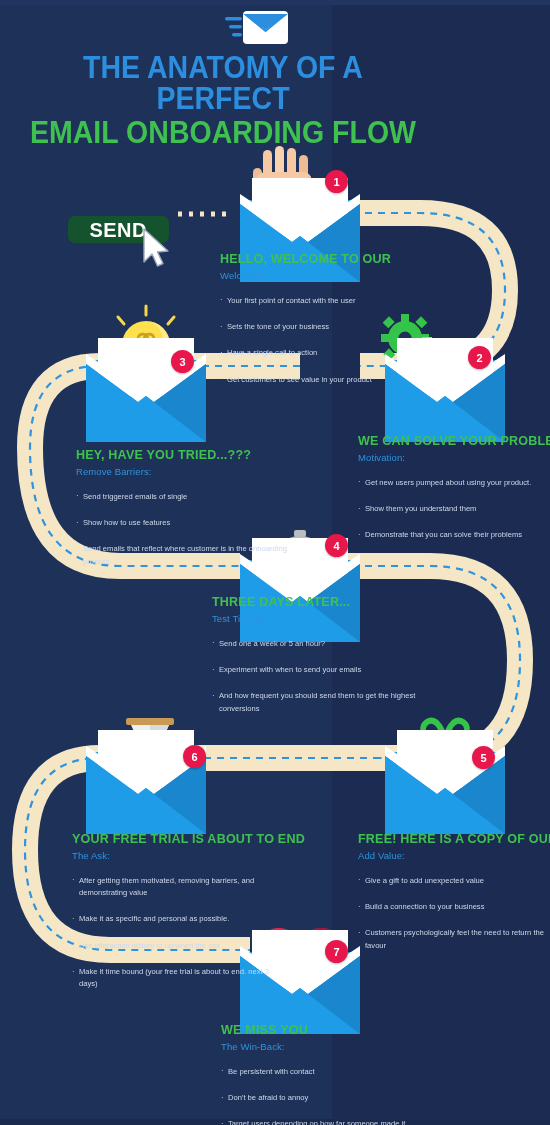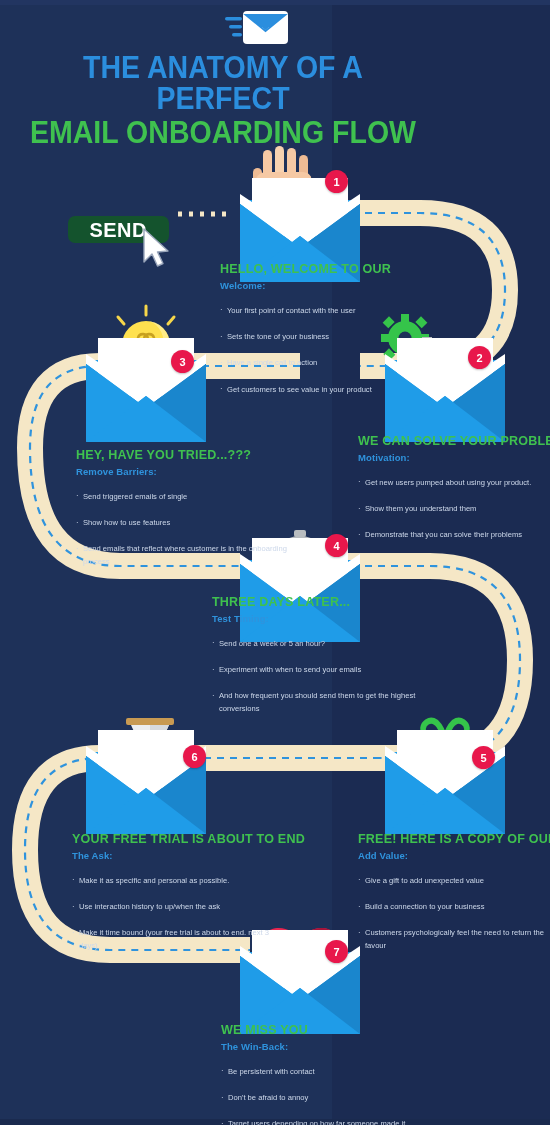--- a/index.html
+++ b/index.html
@@ -58,21 +58,21 @@
 
   
   .step-text{position:absolute;}
   .st-head{
     font-family:"Liberation Sans Narrow","Liberation Sans",sans-serif;
     font-weight:bold;font-size:13.5px;color:#3fc14f;
     letter-spacing:.2px;line-height:1.1;transform:scaleX(0.93);
     transform-origin:left center;white-space:nowrap;
   }
   .st-sub{
-    font-weight:bold;font-size:9.5px;color:#2f93dd;margin-top:3px;
+    font-weight:normal;font-size:9.5px;color:#2f93dd;margin-top:3px;
     letter-spacing:.1px;
   }
   .st-list{list-style:none;margin:4px 0 0 0;padding:0;}
   .st-list li{
     font-size:7.6px;color:#cdd8ea;line-height:1.62;
     padding-left:7px;position:relative;white-space:nowrap;margin-top:14px;
   }
   .st-list li.wrap{white-space:normal;}
   .st-list li:before{
     content:"\00B7";position:absolute;left:0;top:-0.5px;color:#cdd8ea;
@@ -321,21 +321,21 @@
   <div class="badge" style="left:472px;top:746px;">
       <span>5</span>
     </div>
   <div class="badge" style="left:183px;top:745px;">
       <span>6</span>
     </div>
   <div class="badge" style="left:325px;top:940px;">
       <span>7</span>
     </div>
 
-  <div class="step-text" style="left:220px;top:262px;width:230px;">
+  <div class="step-text" style="left:220px;top:252px;width:230px;">
     <div class="st-head">HELLO, WELCOME TO OUR</div>
     <div class="st-sub">Welcome:</div>
     <ul class="st-list">
       <li>Your first point of contact with the user</li>
       <li>Sets the tone of your business</li>
       <li>Have a single call to action</li>
       <li>Get customers to see value in your product</li>
     </ul>
   </div>
 
@@ -376,20 +376,21 @@
       <li>Give a gift to add unexpected value</li>
       <li>Build a connection to your business</li>
       <li class="wrap">Customers psychologically feel the need to return the favour</li>
     </ul>
   </div>
 
   <div class="step-text" style="left:72px;top:832px;width:215px;">
     <div class="st-head">YOUR FREE TRIAL IS ABOUT TO END</div>
     <div class="st-sub">The Ask:</div>
     <ul class="st-list">
+      <li class="wrap">After getting them motivated, removing barriers, and demonstrating value</li>
       <li>Make it as specific and personal as possible.</li>
       <li>Use interaction history to up/when the ask</li>
       <li class="wrap">Make it time bound (your free trial is about to end. next 3 days)</li>
     </ul>
   </div>
 
   <div class="step-text" style="left:221px;top:1023px;width:230px;">
     <div class="st-head">WE MISS YOU</div>
     <div class="st-sub">The Win-Back:</div>
     <ul class="st-list">

